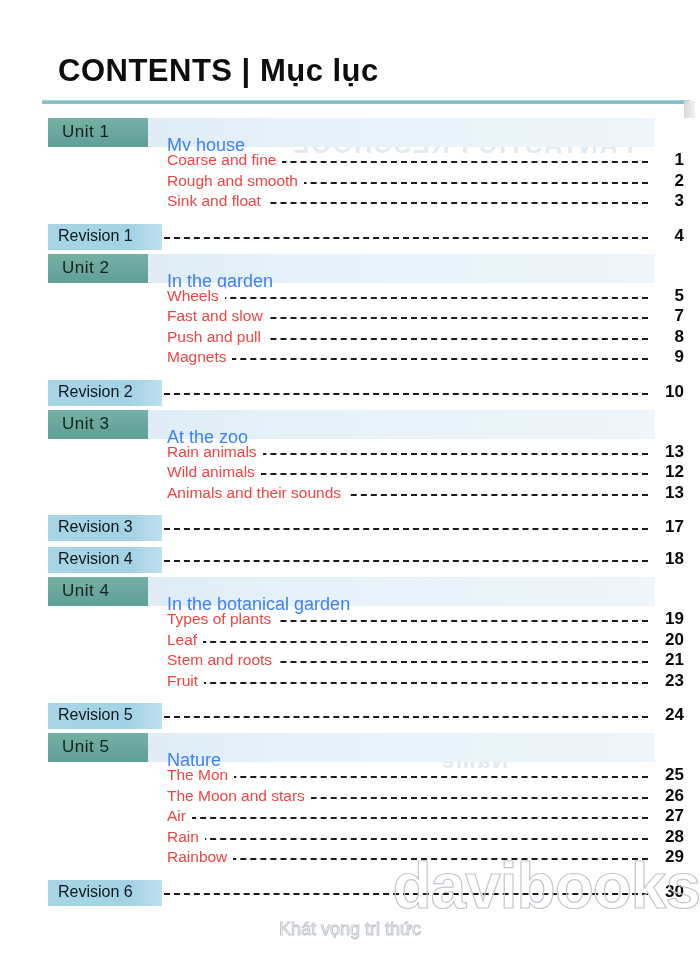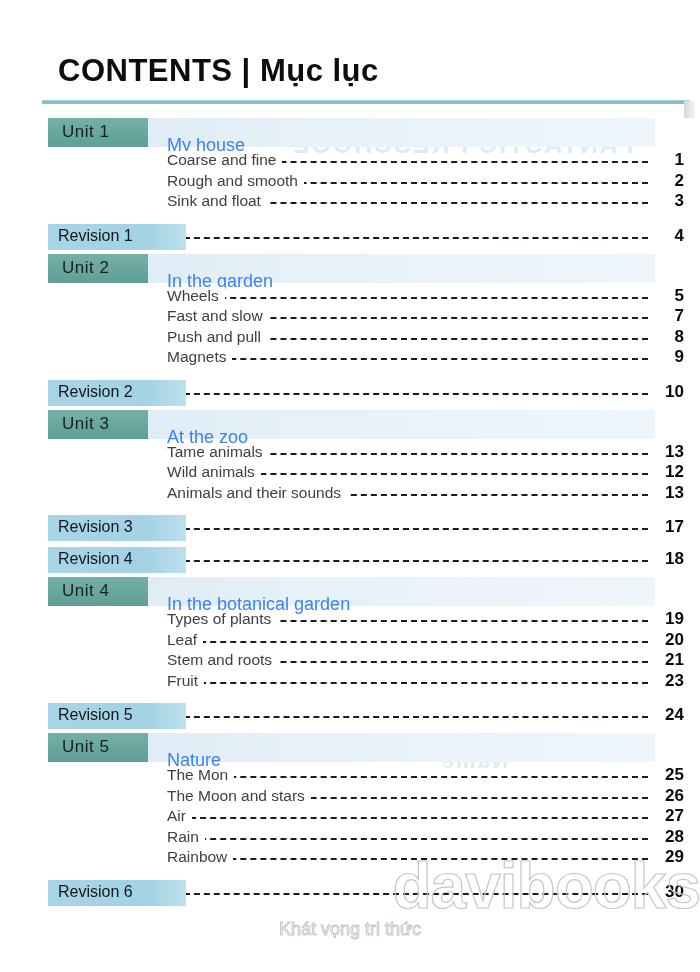--- a/index.html
+++ b/index.html
@@ -120,21 +120,21 @@
   .topic-row {
     position: relative;
     height: 20.5px;
     margin: 0;
   }
   .topic-label {
     position: absolute;
     left: 167px;
     top: 0;
     font-size: 15.5px;
-    color: #404040;
+    color: #ef4444;
     white-space: nowrap;
     background: #ffffff;
     padding-right: 6px;
     z-index: 2;
   }
   .topic-leader {
     position: absolute;
     left: 170px;
     right: 52px;
     top: 10px;
@@ -156,21 +156,21 @@
 
   
   .revision-row {
     position: relative;
     height: 32px;
   }
   .revision-badge {
     position: absolute;
     left: 48px;
     top: 2px;
-    width: 138px;
+    width: 114px;
     height: 26px;
     background: linear-gradient(to right, #a8d5e6 0%, #a2d2e4 70%, #bde0ed 100%);
     z-index: 2;
   }
   .revision-badge-label {
     position: absolute;
     left: 10px;
     top: 3px;
     font-size: 16px;
     color: #10181c;
@@ -313,21 +313,21 @@
     <div class="group">
       <div class="unit-row">
         <div class="unit-band"></div>
         <div class="unit-badge"></div>
         <div class="unit-badge-label">Unit 3</div>
         <div class="unit-title">At the zoo</div>
       </div>
       <div class="spacer-xs"></div>
       <div class="topic-row">
         <div class="topic-leader"></div>
-        <div class="topic-label">Tame animals</div>
+        <div class="topic-label">Rain animals</div>
         <div class="topic-page">13</div>
       </div>
       <div class="topic-row">
         <div class="topic-leader"></div>
         <div class="topic-label">Wild animals</div>
         <div class="topic-page">12</div>
       </div>
       <div class="topic-row">
         <div class="topic-leader"></div>
         <div class="topic-label">Animals and their sounds</div>

